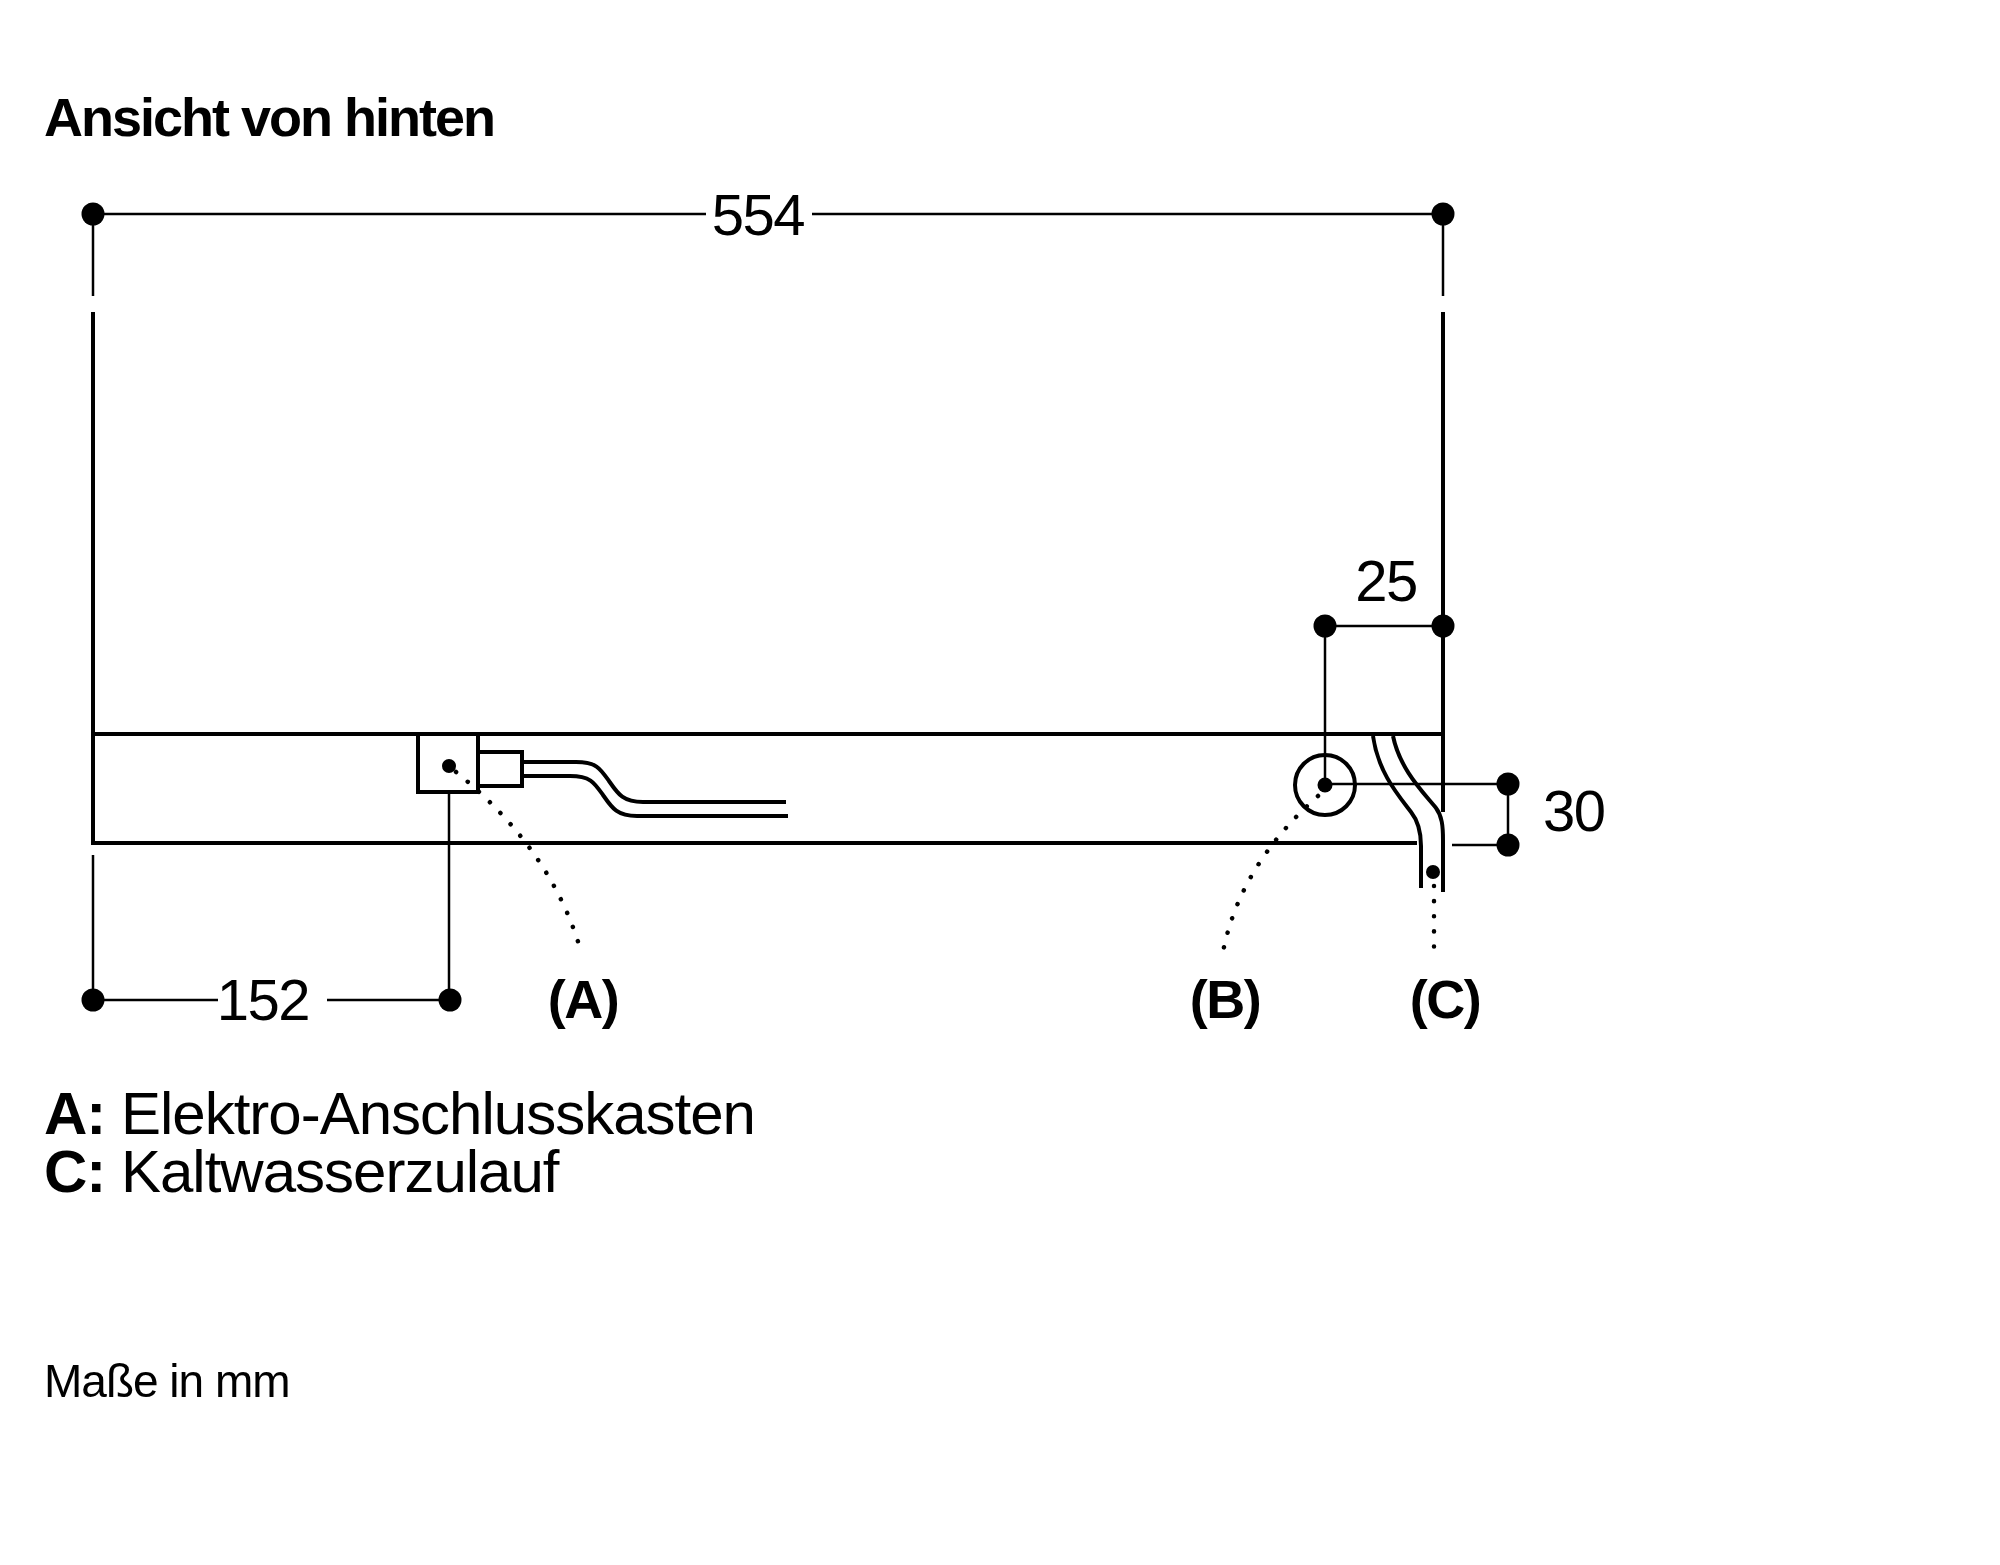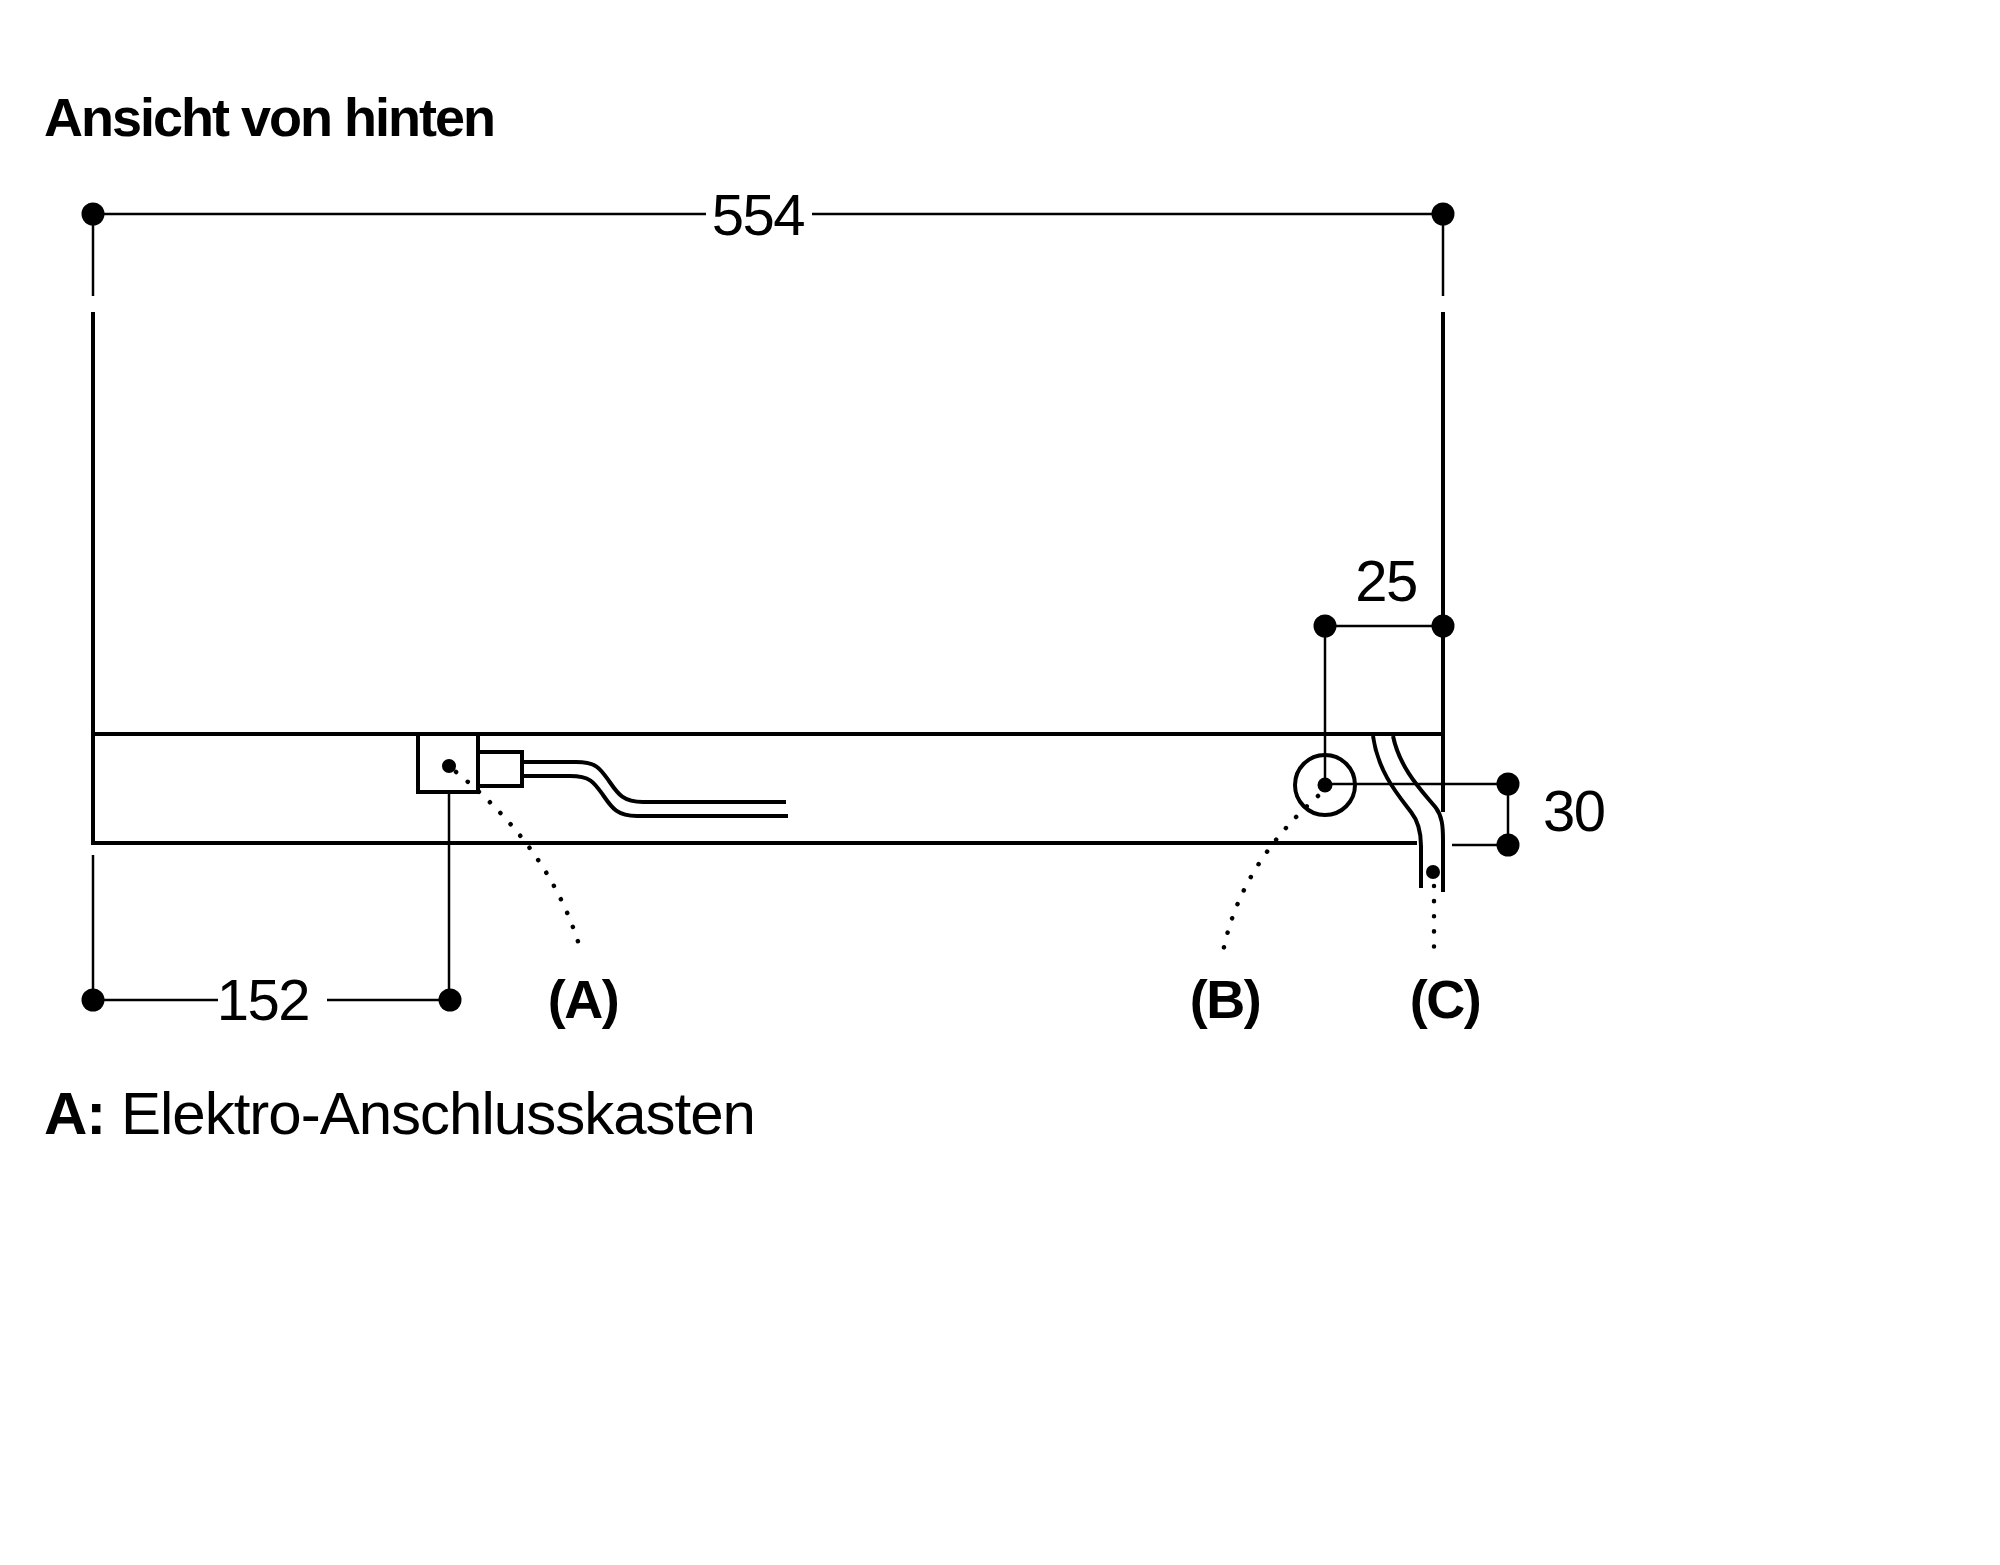--- a/index.html
+++ b/index.html
@@ -130,16 +130,21 @@
     <text class="callout" x="583" y="1018" text-anchor="middle">(A)</text>
     <text class="callout" x="1225" y="1018" text-anchor="middle">(B)</text>
     <text class="callout" x="1445" y="1018" text-anchor="middle">(C)</text>
   </svg>
 
   <div class="legend">
     <span class="row">
       <span class="k">A:</span>
       <span class="v">Elektro-Anschlusskasten</span>
     </span>
+    <span class="row">
+      <span class="k">C:</span>
+      <span class="v">Kaltwasserzulauf</span>
+    </span>
   </div>
 
+  <div class="units-note">Maße in mm</div>
 
 </div>
 
 </body></html>

